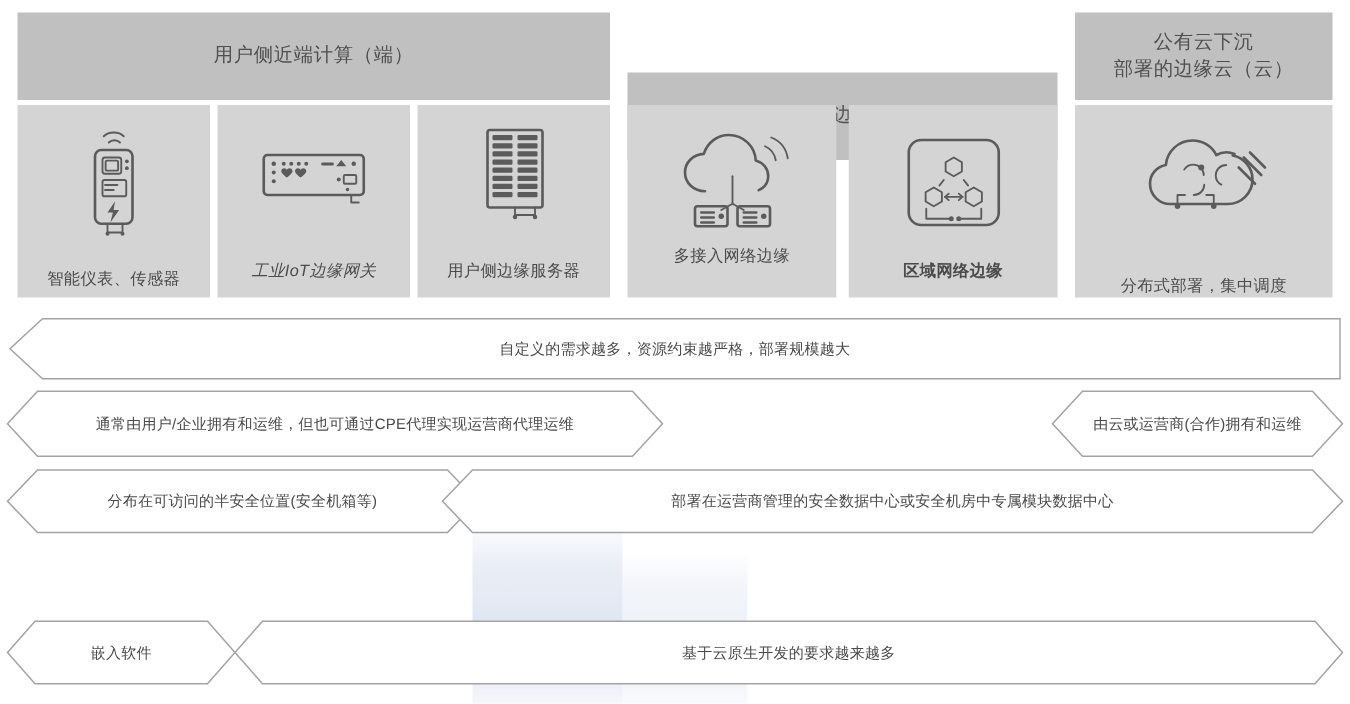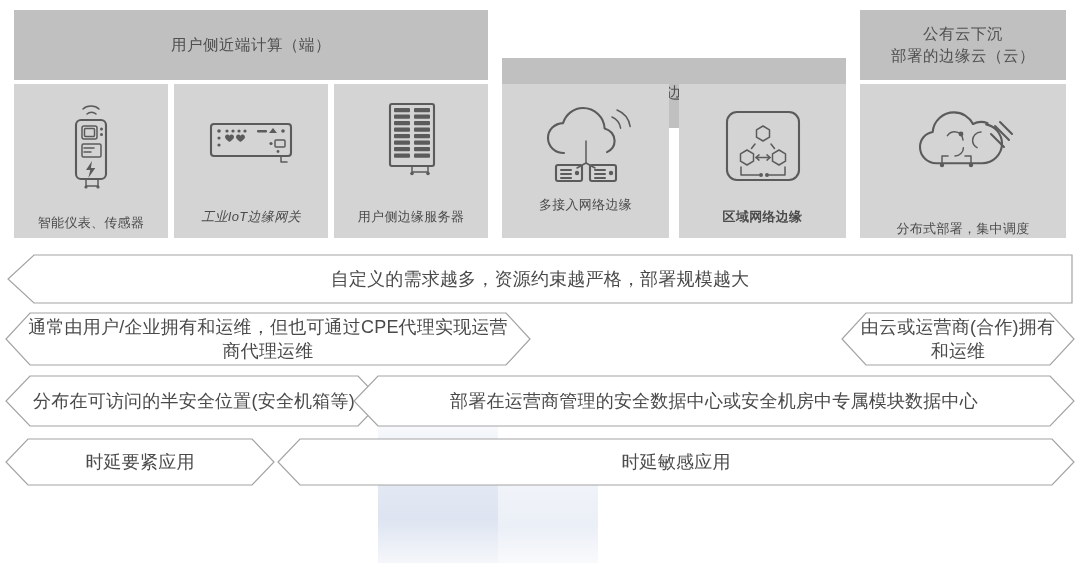--- a/index.html
+++ b/index.html
@@ -42,21 +42,21 @@
   .stroke-thin{fill:none;stroke:#5b5b5b;stroke-width:1.5;stroke-linecap:round;stroke-linejoin:round;}
   .fillg{fill:#5b5b5b;}
 
   
   .band{position:absolute;left:0;width:1080px;}
   .arrow{position:absolute;top:0;height:100%;}
   .arrow svg{position:absolute;left:0;top:0;}
   .arrow .lbl{
     position:absolute;left:0;top:0;width:100%;height:100%;
     display:flex;align-items:center;justify-content:center;
-    font-size:18px;color:#4a4a4a;letter-spacing:.2px;
+    font-size:12px;color:#4a4a4a;letter-spacing:.2px;
     padding:0 22px;box-sizing:border-box;text-align:center;
     pointer-events:none;
   }
 </style>
 </head>
 <body>
 
 <div id="stage">
 
   <div class="wm" style="left:378px;top:415px;width:120px;height:148px;"></div>
@@ -254,29 +254,29 @@
       <div class="lbl">分布在可访问的半安全位置(安全机箱等)</div>
     </div>
     <div class="arrow" style="left:352px;width:724px;font-family:Liberation Serif, serif;">
       <svg width="724" height="56" viewBox="0 0 724 56" preserveAspectRatio="none">
         <path d="M26 3 L698 3 L722 28 L698 53 L26 53 L2 28 Z" fill="#ffffff" stroke="#a3a3a3" stroke-width="1.2" stroke-linejoin="miter"></path>
       </svg>
       <div class="lbl">部署在运营商管理的安全数据中心或安全机房中专属模块数据中心</div>
     </div>
   </div>
 
-  <div class="band" style="top:436px;height:52px;">
-    <div class="arrow" style="left:4px;width:272px;">
-      <svg width="272" height="52" viewBox="0 0 272 52" preserveAspectRatio="none">
-        <path d="M24 3 L248 3 L270 26 L248 49 L24 49 L2 26 Z" fill="#ffffff" stroke="#a3a3a3" stroke-width="1.2" stroke-linejoin="miter"></path>
-      </svg>
-      <div class="lbl">时延要紧应用</div>
-    </div>
-    <div class="arrow" style="left:276px;width:800px;">
-      <svg width="800" height="52" viewBox="0 0 800 52" preserveAspectRatio="none">
-        <path d="M24 3 L776 3 L798 26 L776 49 L24 49 L2 26 Z" fill="#ffffff" stroke="#a3a3a3" stroke-width="1.2" stroke-linejoin="miter"></path>
-      </svg>
-      <div class="lbl">时延敏感应用</div>
-    </div>
-  </div>
-
+
+  <div class="band" style="top:494px;height:56px;">
+    <div class="arrow" style="left:4px;width:186px;">
+      <svg width="186" height="56" viewBox="0 0 186 56" preserveAspectRatio="none">
+        <path d="M24 3 L162 3 L184 28 L162 53 L24 53 L2 28 Z" fill="#ffffff" stroke="#a3a3a3" stroke-width="1.2" stroke-linejoin="miter"></path>
+      </svg>
+      <div class="lbl">嵌入软件</div>
+    </div>
+    <div class="arrow" style="left:186px;width:890px;">
+      <svg width="890" height="56" viewBox="0 0 890 56" preserveAspectRatio="none">
+        <path d="M24 3 L866 3 L888 28 L866 53 L24 53 L2 28 Z" fill="#ffffff" stroke="#a3a3a3" stroke-width="1.2" stroke-linejoin="miter"></path>
+      </svg>
+      <div class="lbl">基于云原生开发的要求越来越多</div>
+    </div>
+  </div>
 
 </div>
 
 </body></html>

